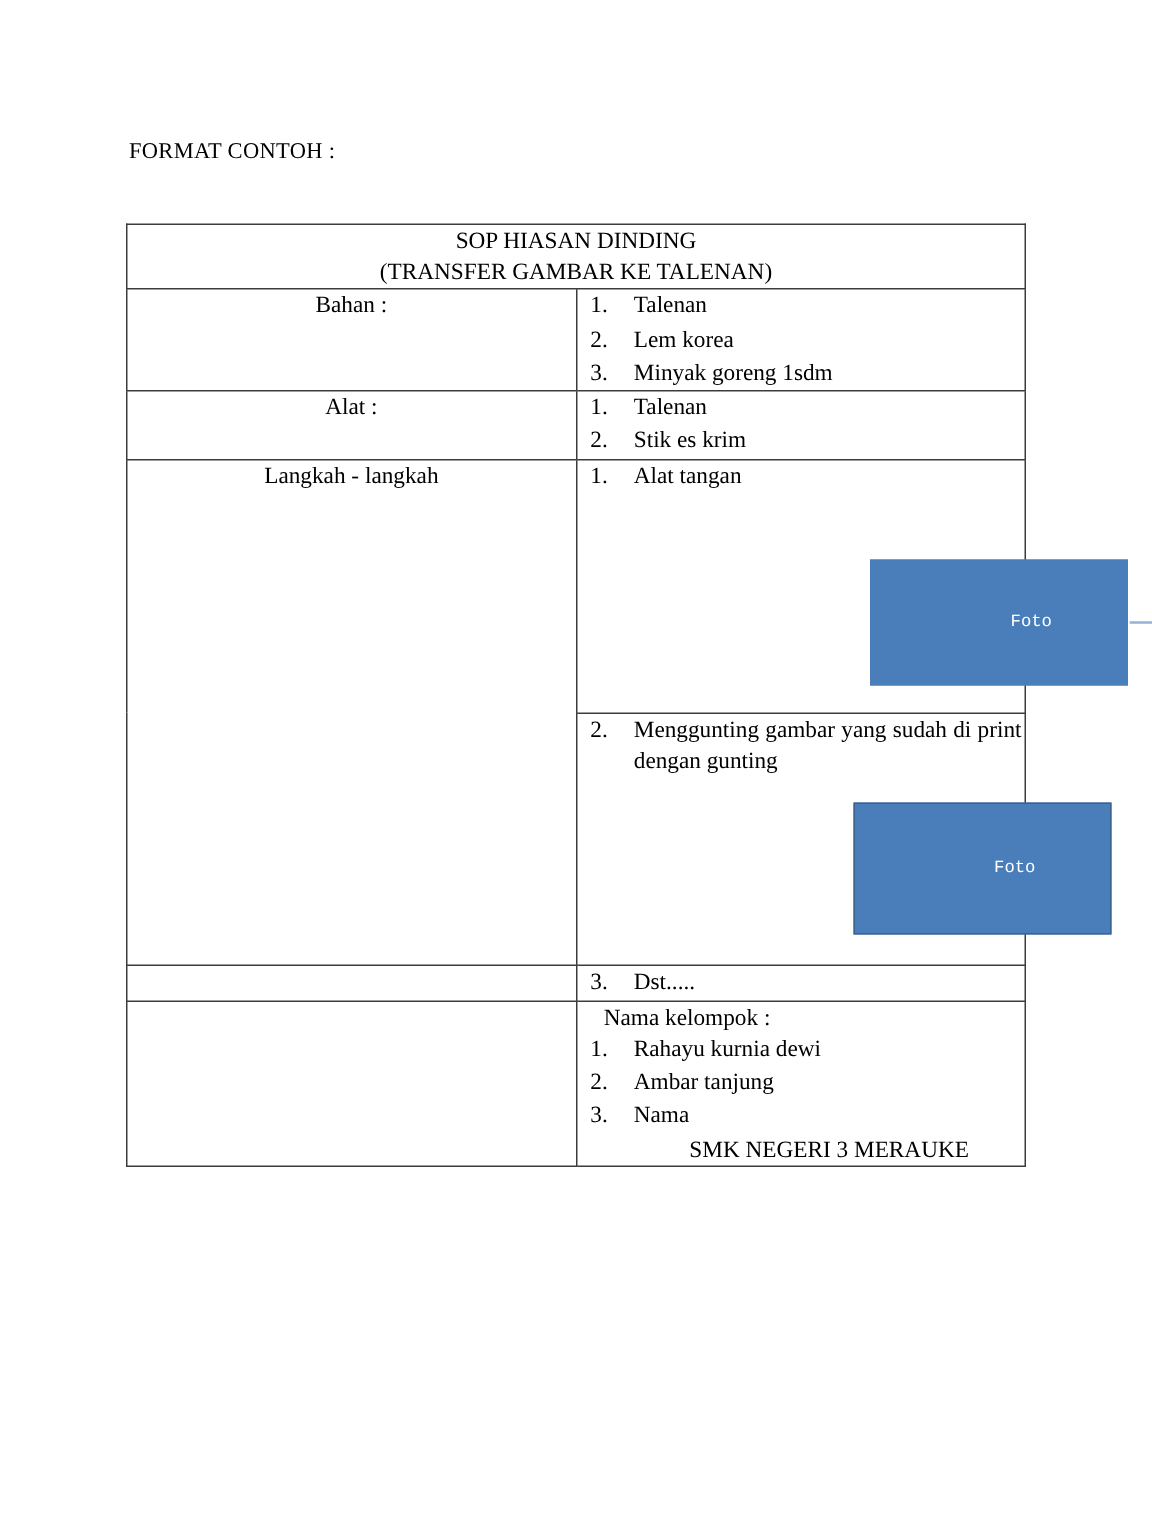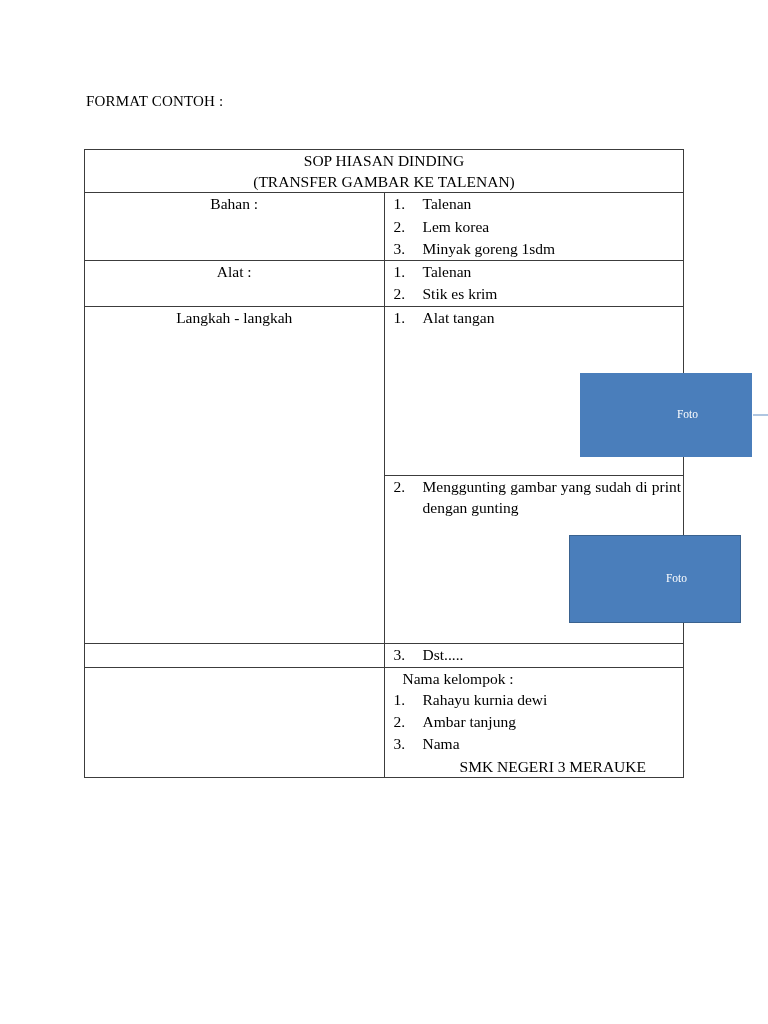--- a/index.html
+++ b/index.html
@@ -94,21 +94,21 @@
     padding-right: 2px;
   }
 
   
   .graphic-area { position: relative; }
 
   .foto-box {
     background: #4a7ebb;
     border: 1px solid #3a628f;
     color: #ffffff;
-    font-family: Liberation Serif, serif;
+    font-family: Liberation Mono, monospace;
     font-size: 11.5px;
     display: flex;
     align-items: center;
     justify-content: center;
     box-sizing: border-box;
     position: absolute;
     padding-left: 44px;
   }
   .foto-box-1 { left: 195px; top: 44px; width: 172px; height: 84px; border-color: #4a7ebb; }
   .foto-box-2 { left: 184px; top: 16px; width: 172px; height: 88px; }

